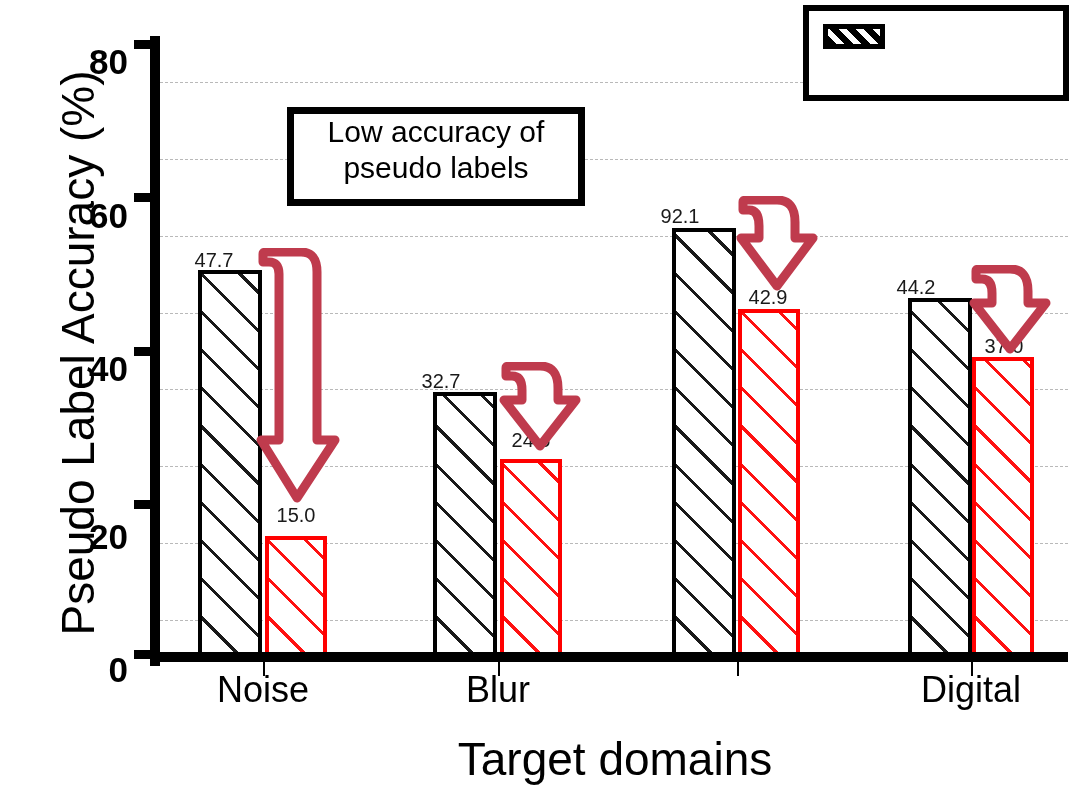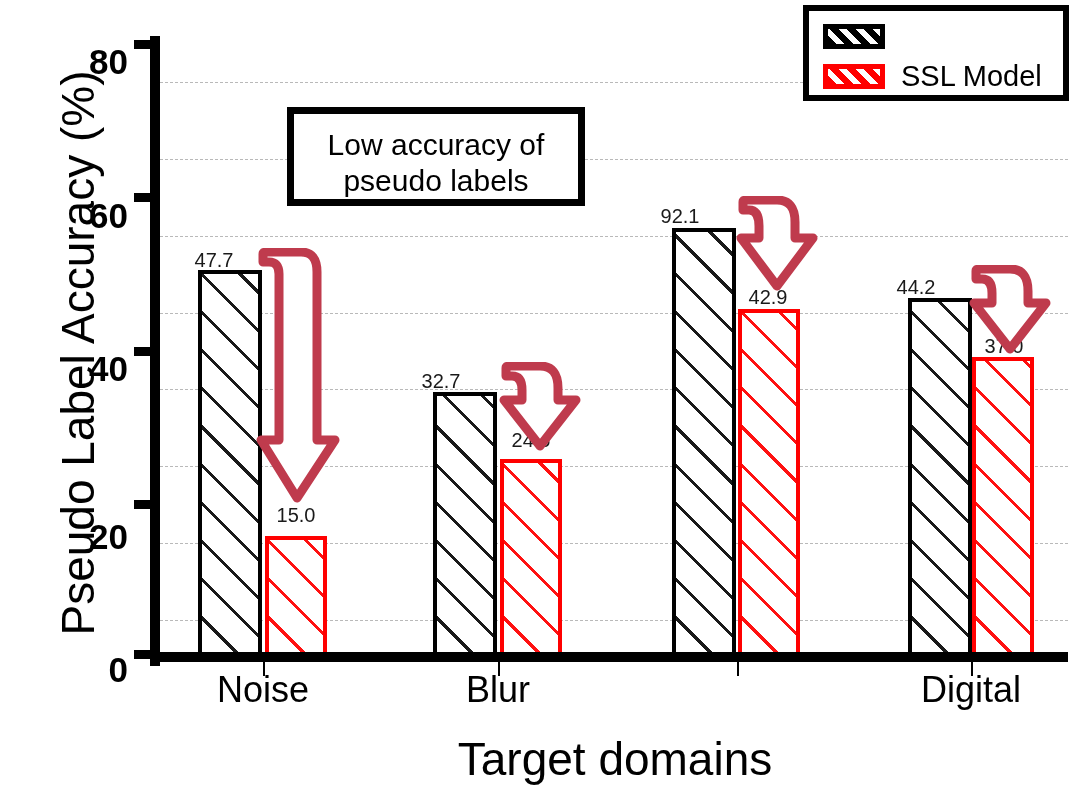--- a/index.html
+++ b/index.html
@@ -154,21 +154,21 @@
   #annotation {
     position: absolute;
     left: 287px;
     top: 107px;
     width: 298px;
     height: 99px;
     border: 7px solid #000;
     background: #fff;
     box-sizing: border-box;
     display: flex;
-    align-items: flex-end;
+    align-items: flex-start;
     justify-content: center;
   }
   #annotation .ann-text {
     font-size: 30px;
     color: #000;
     text-align: center;
     line-height: 1.2;
   }
 
   
@@ -360,19 +360,15 @@
     <div class="ann-text">
       <div>Low accuracy of</div>
       <div>pseudo labels</div>
     </div>
   </div>
 
   <div id="legend">
     <div class="legend-row">
       <span class="legend-swatch source"></span>
     </div>
-    <div class="legend-row">
-      <span class="legend-swatch ssl"></span>
-      <span class="legend-label">SSL Model</span>
-    </div>
   </div>
 
 </div>
 
 </body></html>

